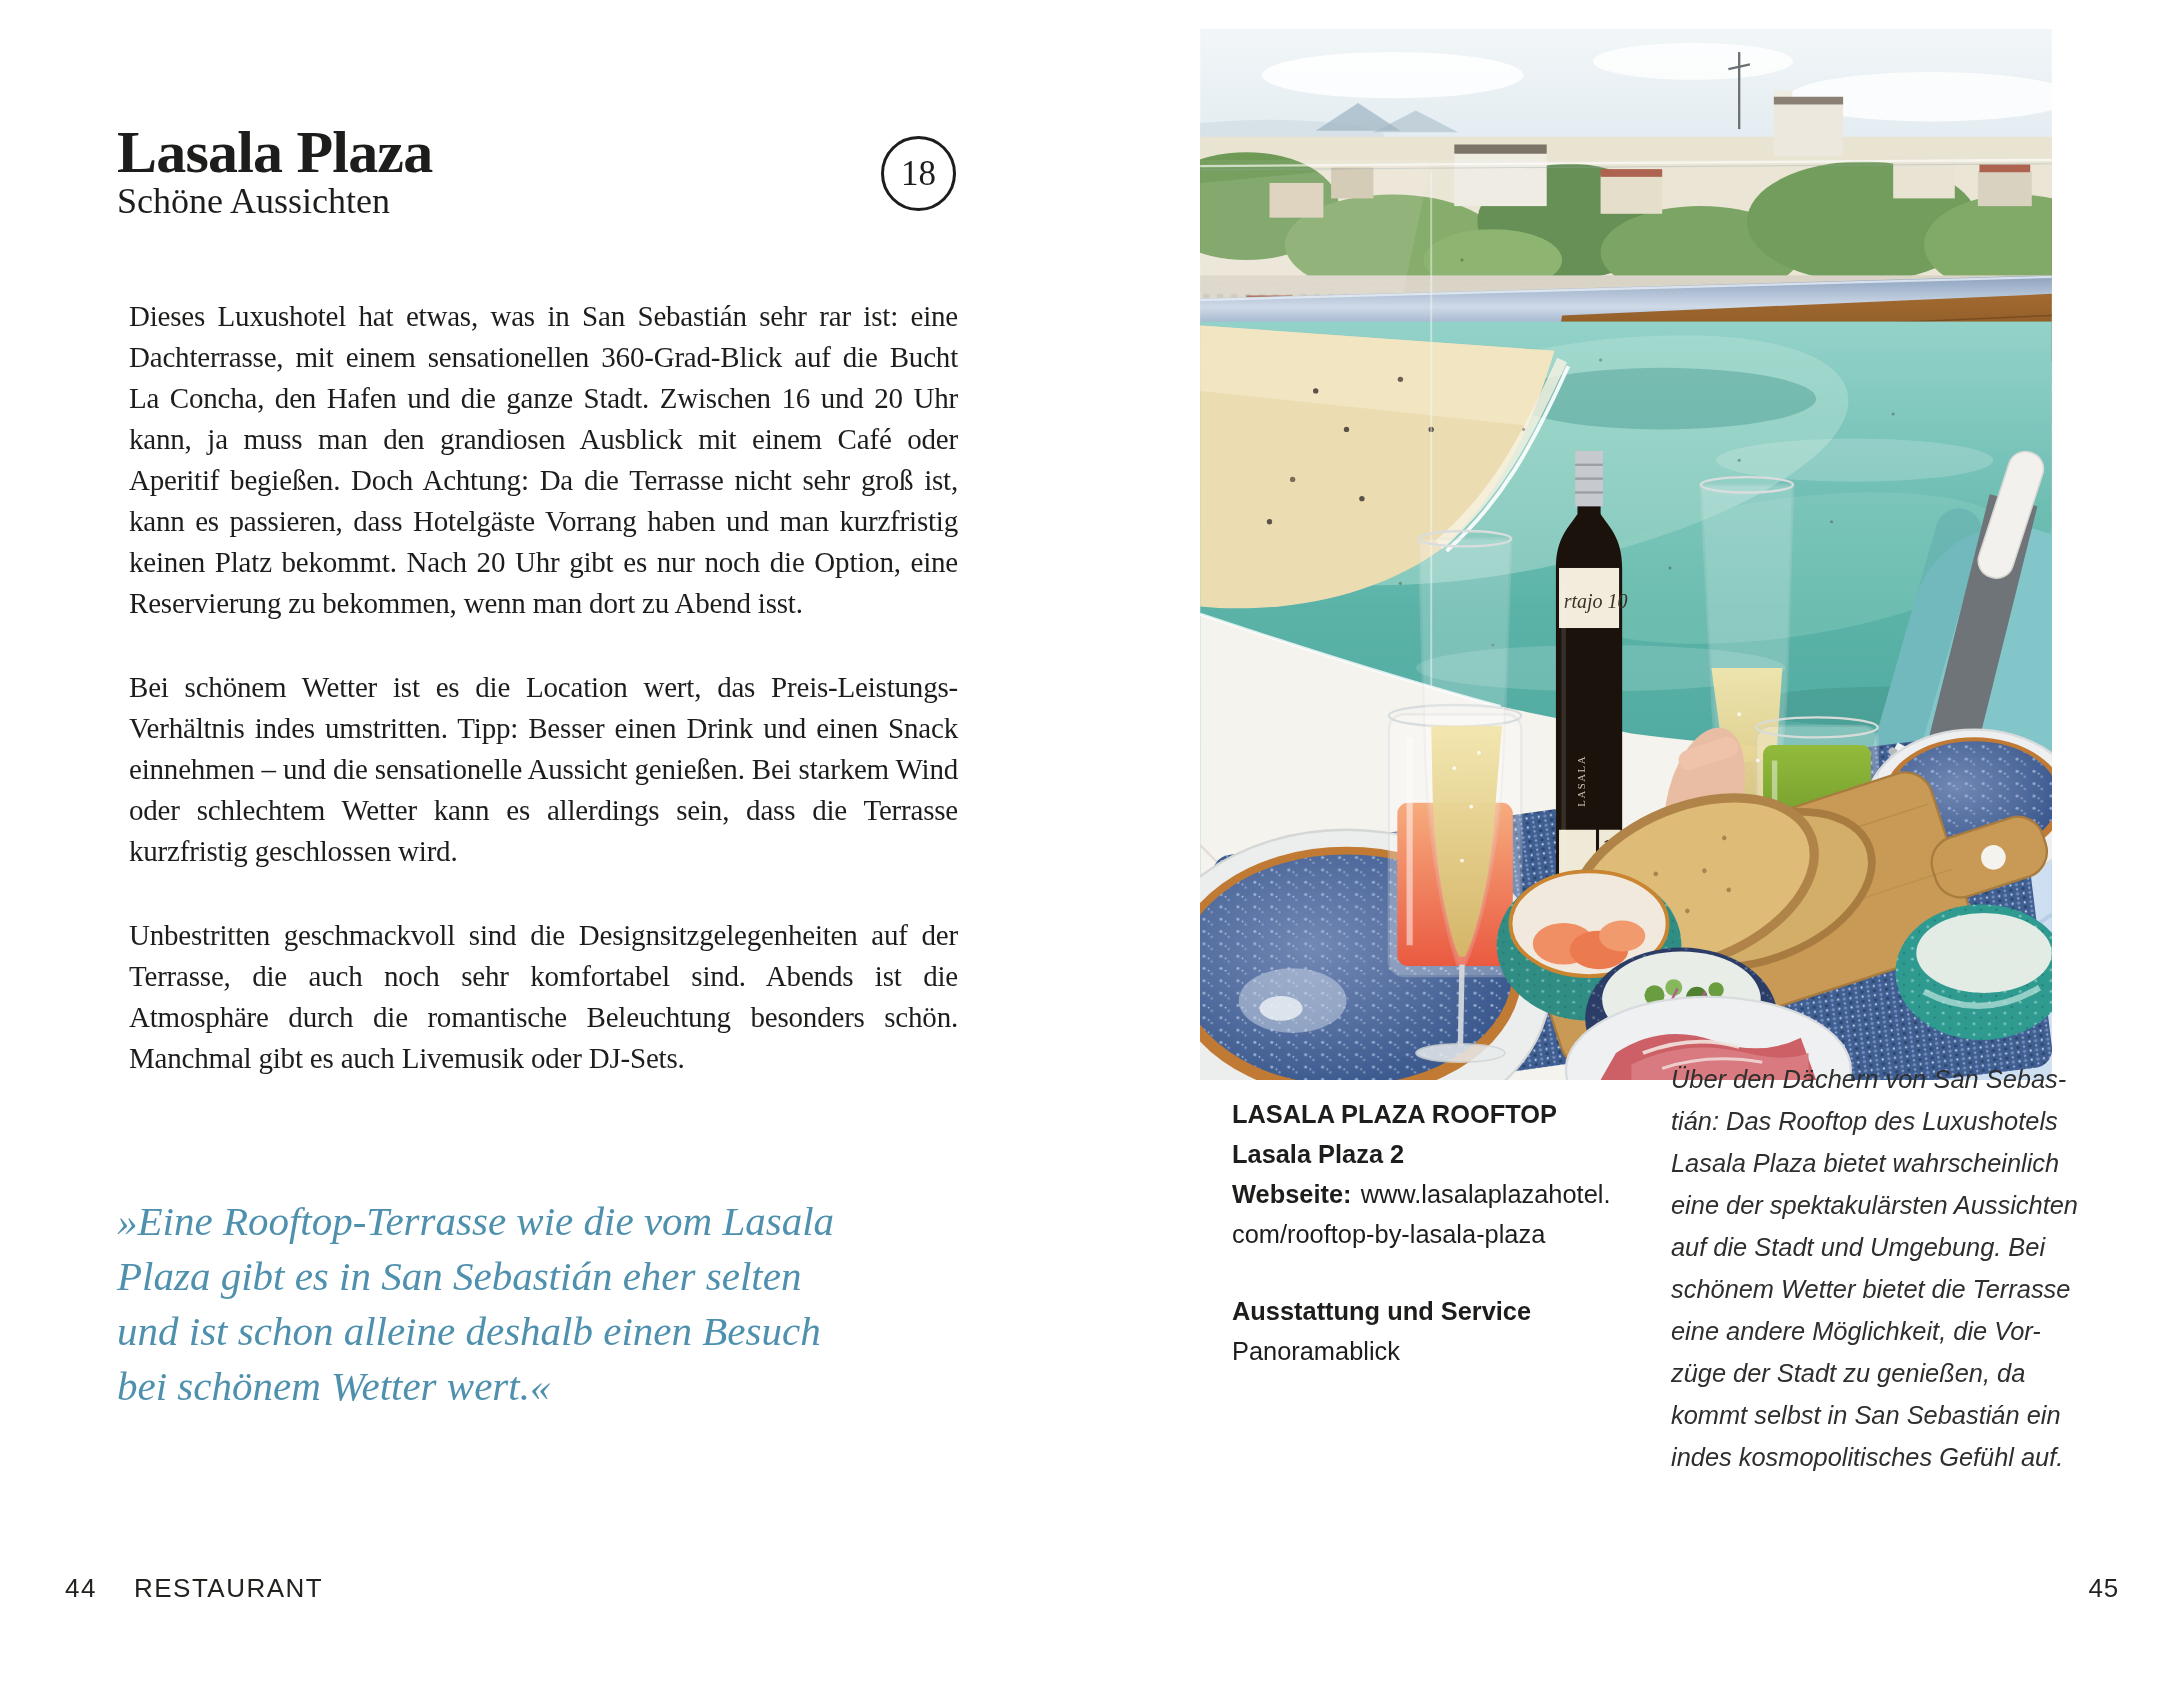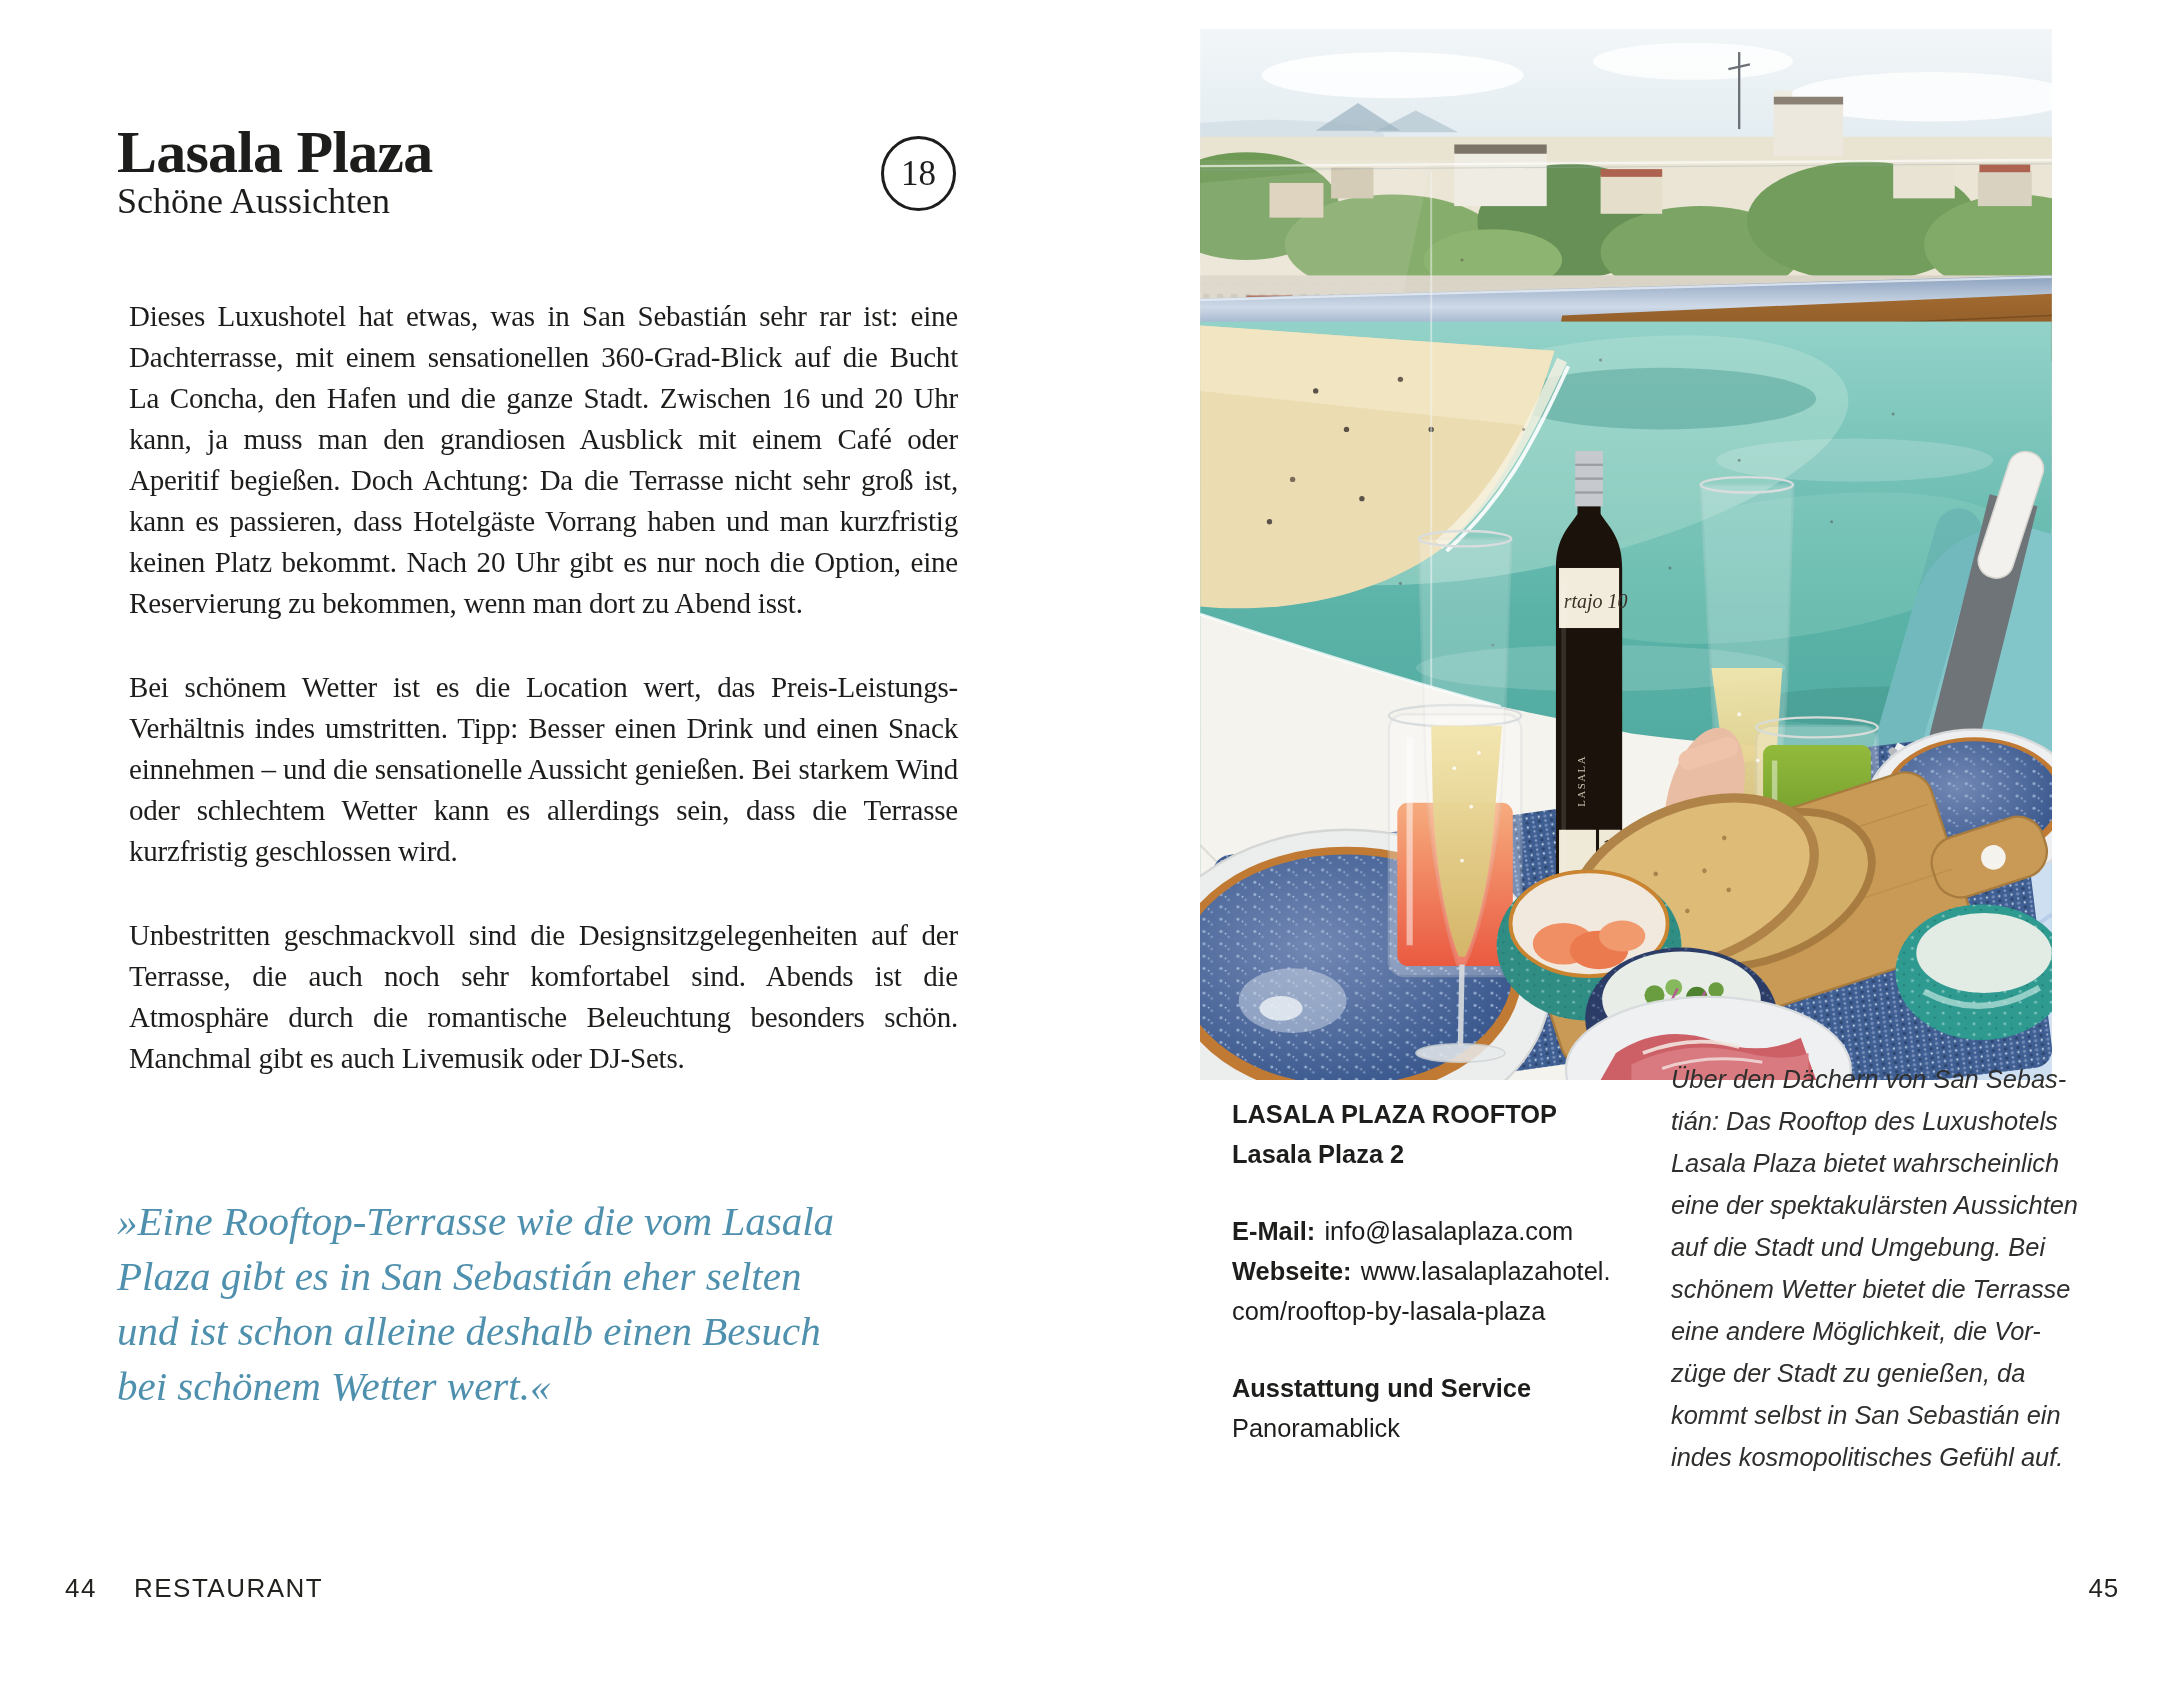--- a/index.html
+++ b/index.html
@@ -404,23 +404,20 @@
           <path d="M560,1345 Q630,1310 710,1330 Q760,1342 790,1330 L790,1365 L560,1365 Z" fill="#d87a80"></path>
           <path d="M575,1330 Q640,1305 700,1322" stroke="#f2e4df" stroke-width="5" fill="none" opacity="0.9"></path>
           <path d="M600,1350 Q660,1330 730,1342" stroke="#f2e4df" stroke-width="4" fill="none" opacity="0.8"></path>
         </g>
       </svg>
     </div>
 
     <div class="abs info info-col1">
       <div><b>LASALA PLAZA ROOFTOP</b></div>
       <div><b>Lasala Plaza 2</b></div>
-      <div class="gap">
-        <span class="lbl">E-Mail:</span><span>info@lasalaplaza.com</span>
-      </div>
       <div>
         <span class="lbl">Webseite:</span><span>www.lasalaplazahotel.</span>
       </div>
       <div>com/rooftop-by-lasala-plaza</div>
       <div class="gap"><b>Ausstattung und Service</b></div>
       <div>Panoramablick</div>
     </div>
 
     <div class="abs info info-col2">
       <div>Über den Dächern von San Sebas-</div>

